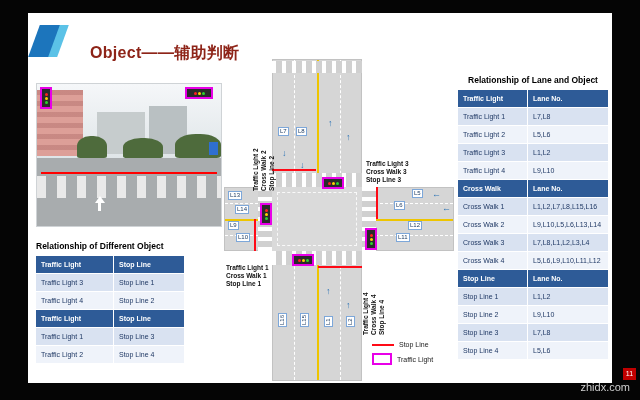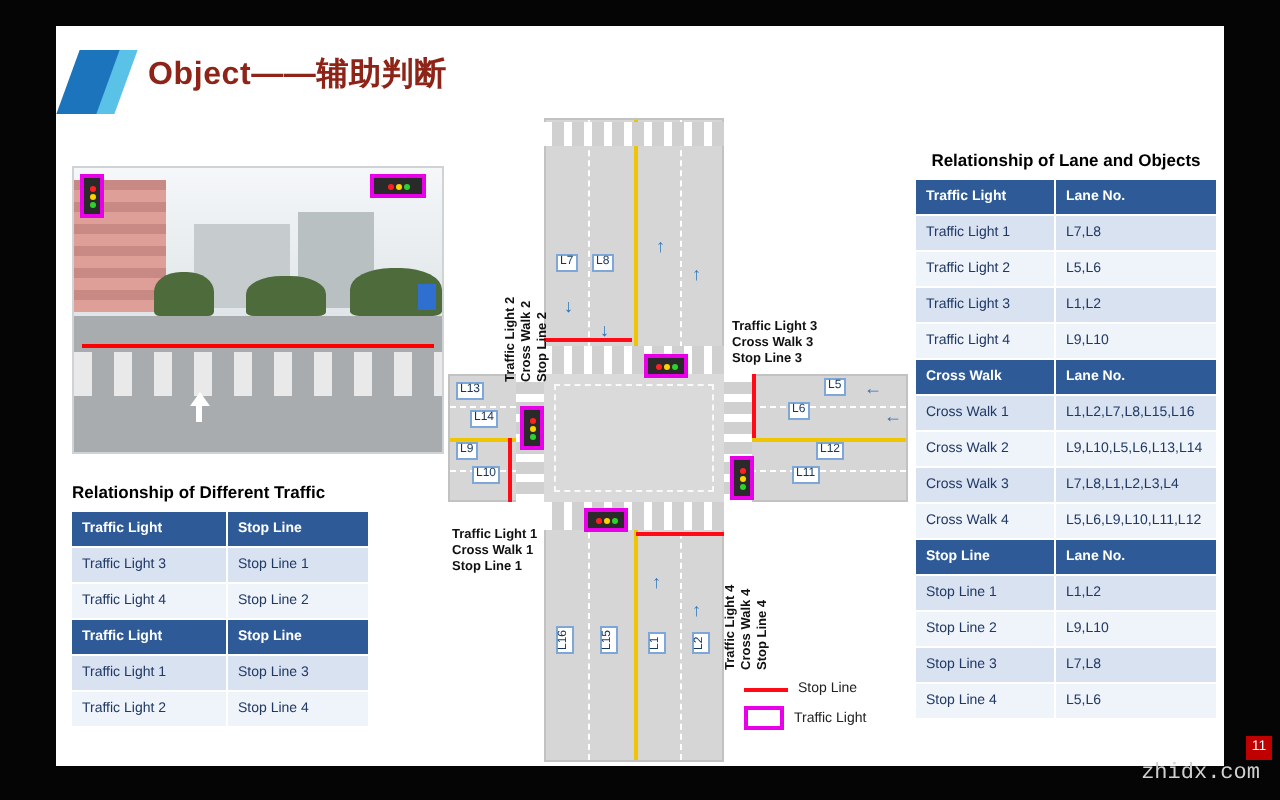--- a/index.html
+++ b/index.html
@@ -4,21 +4,21 @@
 <style>
   html,body{margin:0;padding:0;background:#000;}
   .screen{position:relative;width:640px;height:400px;background:#050505;overflow:hidden;
           font-family:"Liberation Sans",sans-serif;}
   .slide{position:absolute;left:28px;top:13px;width:584px;height:370px;background:#ffffff;overflow:hidden;}
 
   
   .accent{position:absolute;}
   .accent-a{left:6px;top:12px;width:26px;height:32px;background:#1C75BC;transform:skewX(-20deg);}
   .accent-b{left:26px;top:12px;width:9px;height:32px;background:#5BC2E7;transform:skewX(-20deg);}
-  .title{position:absolute;left:46px;top:14px;margin:0;font-size:16px;font-weight:bold;color:#8E2418;letter-spacing:.3px;}
+  .title{position:absolute;left:46px;top:14px;margin:16px;font-size:16px;font-weight:bold;color:#8E2418;letter-spacing:.3px;}
 
   
   .photo{position:absolute;left:8px;top:70px;width:184px;height:142px;overflow:hidden;background:#e8ecee;border:1px solid #cfd3d6;}
   .photo div{position:absolute;}
   .ph-sky{left:0;top:0;width:184px;height:74px;background:linear-gradient(#f5f7f9,#dfe5e8);}
   .ph-bldg-pink{left:0;top:6px;width:46px;height:66px;background:#dd9f98;
     background-image:repeating-linear-gradient(180deg,rgba(140,70,70,.25) 0 5px,transparent 5px 11px);}
   .ph-bldg-g1{left:60px;top:28px;width:48px;height:42px;background:#c6cccd;}
   .ph-bldg-g2{left:112px;top:22px;width:38px;height:48px;background:#b9c0c2;}
   .ph-tree{background:#4e6b3c;border-radius:45% 45% 10% 10%;}
@@ -73,21 +73,21 @@
   .lt-c1{width:72px;margin-right:1px;}
   .rt-c1{width:64px;margin-right:1px;}
   .c2{flex:1;}
   .trow.hdr .c{background:#2E5B97;color:#fff;font-weight:bold;}
   .trow.lite .c{background:#D9E2F1;}
   .trow.pale .c{background:#EFF3FA;}
 
   
   .watermark{position:absolute;right:10px;bottom:6px;text-align:center;z-index:50;}
   .wm-brand{font-size:21px;font-weight:bold;letter-spacing:2px;color:#c2c2c2;opacity:.9;line-height:22px;}
-  .wm-site{font-size:11px;color:#d0d0d0;line-height:13px;font-family:Liberation Mono, monospace;}
+  .wm-site{font-size:11px;color:#d0d0d0;line-height:13px;}
   .page-badge{position:absolute;right:4px;bottom:20px;width:13px;height:12px;background:#c00000;color:#fff;font-size:7px;line-height:12px;text-align:center;z-index:60;}
 </style>
 </head>
 <body>
 
 <div class="screen">
   <div class="slide">
 
     <div class="accent accent-a"></div>
     <div class="accent accent-b"></div>
@@ -207,21 +207,21 @@
         <span class="lg-line"></span>
         <span>Stop Line</span>
       </div>
       <div class="lg-row">
         <span class="lg-box"></span>
         <span>Traffic Light</span>
       </div>
     </div>
 
     <div class="tbl" style="left:8px;top:228px;width:148px;">
-      <div class="tbl-title">Relationship of Different Traffic</div>
+      <div class="tbl-title">Relationship of Different Object</div>
       <div class="trow hdr">
         <div class="c lt-c1">Traffic Light</div>
         <div class="c c2">Stop Line</div>
       </div>
       <div class="trow lite">
         <div class="c lt-c1">Traffic Light 3</div>
         <div class="c c2">Stop Line 1</div>
       </div>
       <div class="trow pale">
         <div class="c lt-c1">Traffic Light 4</div>
@@ -235,21 +235,21 @@
         <div class="c lt-c1">Traffic Light 1</div>
         <div class="c c2">Stop Line 3</div>
       </div>
       <div class="trow pale">
         <div class="c lt-c1">Traffic Light 2</div>
         <div class="c c2">Stop Line 4</div>
       </div>
     </div>
 
     <div class="tbl" style="left:430px;top:62px;width:150px;">
-      <div class="tbl-title center">Relationship of Lane and Objects</div>
+      <div class="tbl-title center">Relationship of Lane and Object</div>
 
       <div class="trow hdr">
         <div class="c rt-c1">Traffic Light</div>
         <div class="c c2">Lane No.</div>
       </div>
       <div class="trow lite">
         <div class="c rt-c1">Traffic Light 1</div>
         <div class="c c2">L7,L8</div>
       </div>
       <div class="trow pale">

